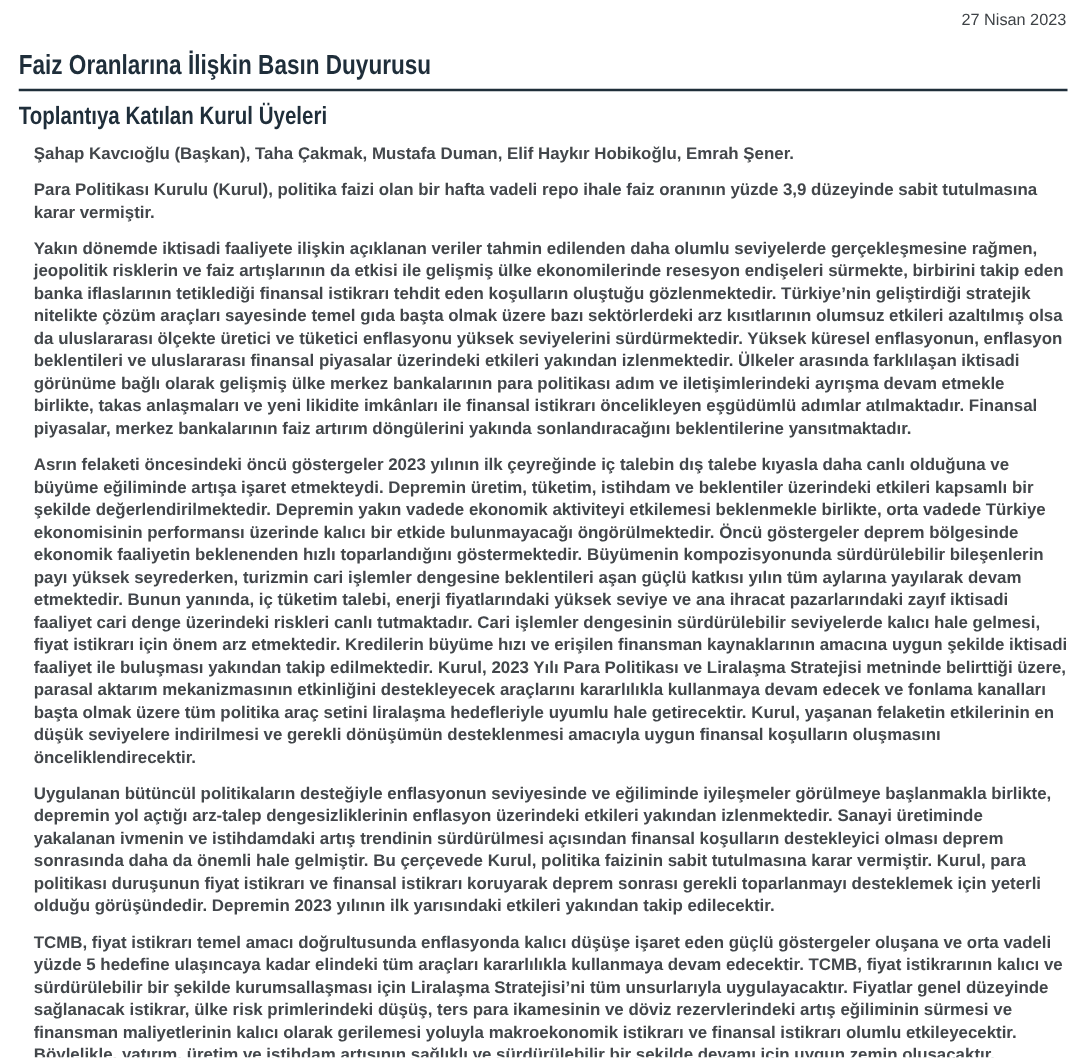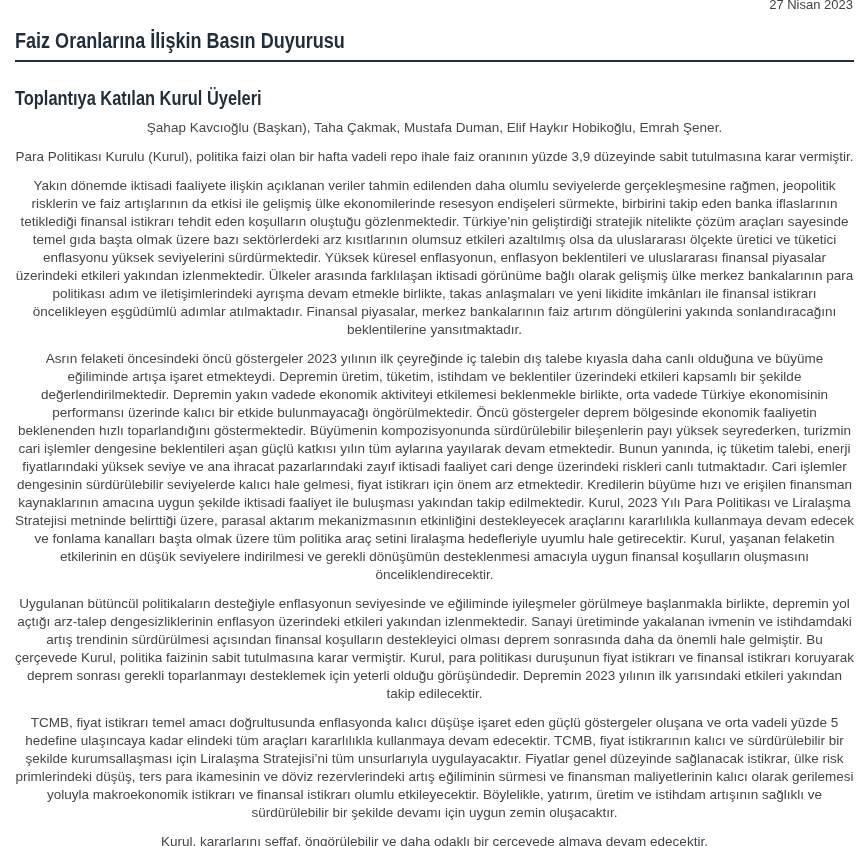--- a/index.html
+++ b/index.html
@@ -11,21 +11,21 @@
     font-family: "Liberation Sans", sans-serif;
   }
   body {
     width: 867px;
     min-height: 846px;
     overflow: hidden;
   }
   .page {
     width: 867px;
     height: 846px;
-    padding: 1px 13px 18px 15px;
+    padding: 12px 13px 18px 15px;
     overflow: hidden;
     background: #ffffff;
   }
   .doc-date {
     text-align: right;
     font-size: 13px;
     color: #3e4246;
     margin-top: -4px; 
     padding-right: 1px;
     line-height: 16px;
@@ -33,40 +33,41 @@
   h1.title {
     margin: 15px 0 0 0;
     padding-bottom: 7px;
     border-bottom: 2px solid #1f2e3a;
     font-size: 22px;
     color: #1f2e3a;
     font-weight: 700;
     line-height: 1.15;
   }
   h2.subtitle {
-    margin: 25px 0 9px 0;
+    margin: 9px 0 9px 0;
     font-size: 20px;
     color: #1f2e3a;
     font-weight: 700;
     line-height: 1.15;
   }
   
   .cond {
     display: inline-block;
     transform: scaleX(0.82);
     transform-origin: 0 50%;
     white-space: nowrap;
     letter-spacing: 0;
   }
   p.body-par {
-    margin: 0 0 11px 0;
+    margin: 0 0 11px 12px;
     font-size: 13.5px;
     line-height: 18px;
     color: #43474b;
-    text-align: center;
+    text-align: left;
+    font-weight: bold;
   }
 </style>
 </head>
 <body>
 
 <div class="page">
 
   <div class="doc-date">27 Nisan 2023</div>
 
   <h1 class="title">

